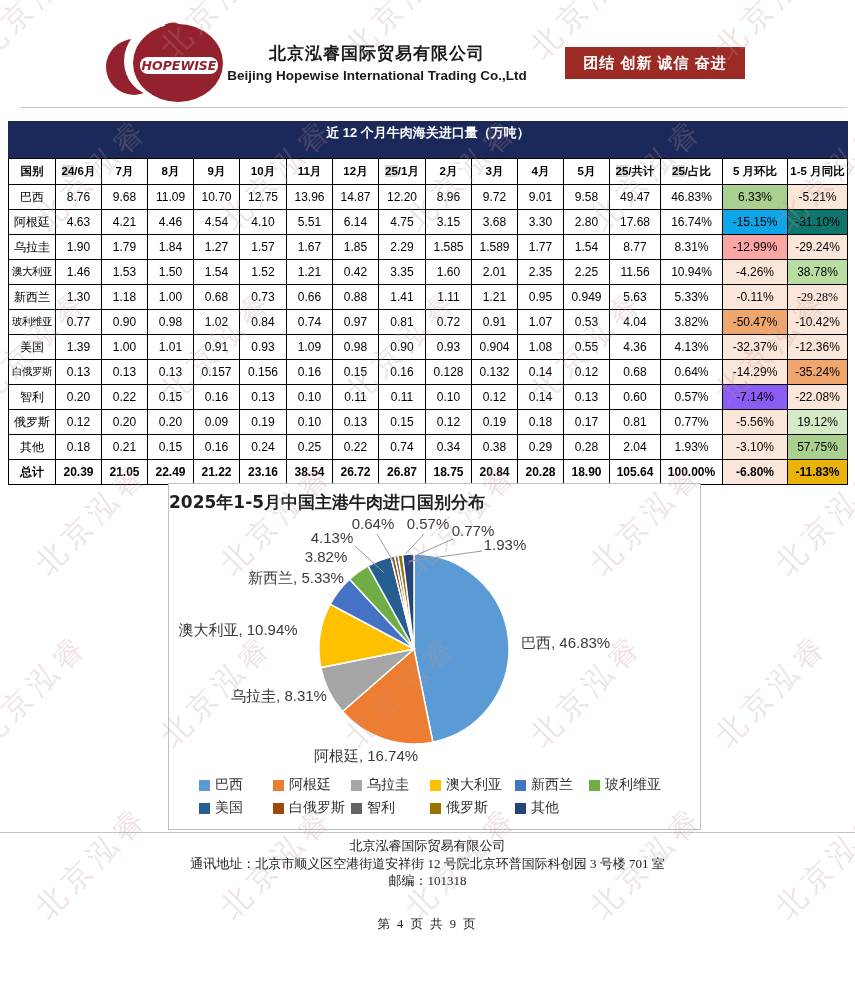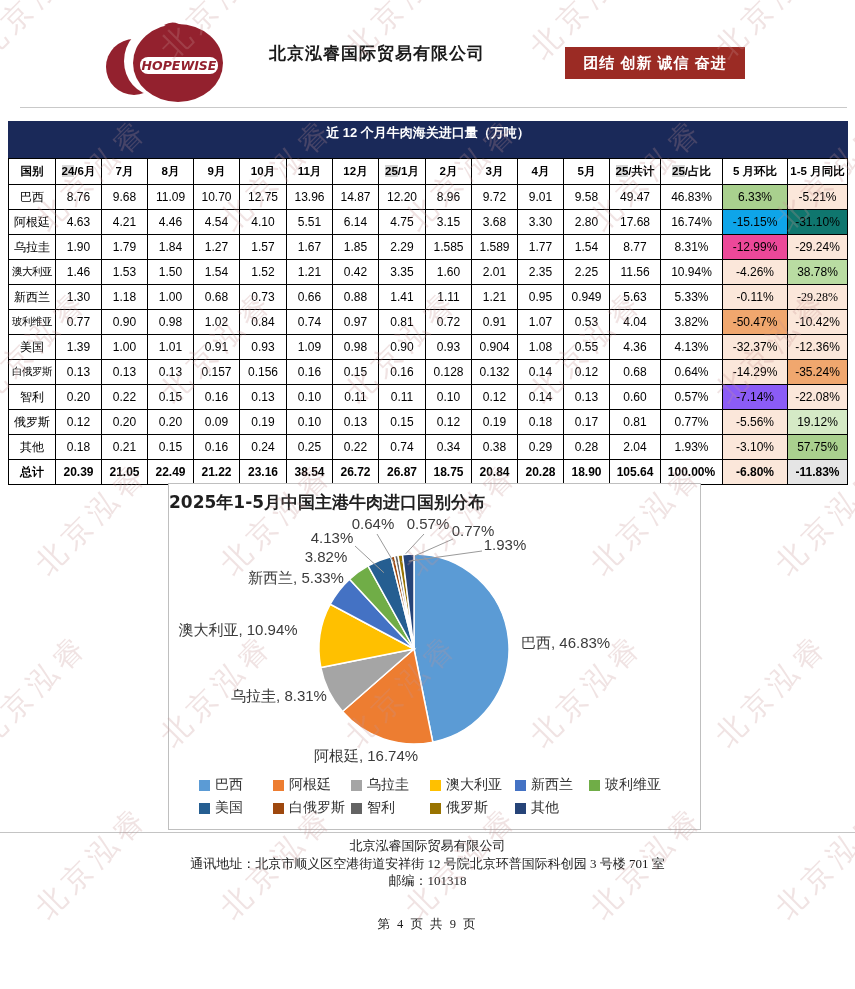--- a/index.html
+++ b/index.html
@@ -59,20 +59,21 @@
       <circle cx="30" cy="46" r="28" fill="#93212E"></circle>
       <ellipse cx="50" cy="40" rx="30" ry="34" fill="#ffffff"></ellipse>
       <ellipse cx="74" cy="42" rx="45" ry="39" fill="#93212E"></ellipse>
       <path d="M60 4 Q70 -2 80 6 L74 12 Z" fill="#93212E"></path>
       <rect x="36" y="36" width="78" height="17" rx="8" fill="#ffffff"></rect>
       <text x="75" y="49" text-anchor="middle" font-family="DejaVu Sans, sans-serif" font-size="12.5" font-weight="bold" font-style="italic" fill="#93212E">HOPEWISE</text>
     </svg>
   </div>
   <div class="names">
     <div class="cn-name">北京泓睿国际贸易有限公司</div>
+    <div class="en-name">Beijing Hopewise International Trading Co.,Ltd</div>
   </div>
   <div class="slogan">团结  创新  诚信  奋进</div>
   <div class="hr1"></div>
 
   <div class="tbl-wrap">
     <div class="tbl-title">近 12 个月牛肉海关进口量（万吨）</div>
     <table class="tbl">
       <colgroup id="tbl-cols">
           <col style="width: 47px;">
           <col style="width: 46px;">
@@ -161,21 +162,21 @@
             <td>1.57</td>
             <td>1.67</td>
             <td>1.85</td>
             <td>2.29</td>
             <td>1.585</td>
             <td>1.589</td>
             <td>1.77</td>
             <td>1.54</td>
             <td>8.77</td>
             <td>8.31%</td>
-            <td style="background: #ec4899;">-12.99%</td>
+            <td style="background: #fca5a5;">-12.99%</td>
             <td style="background: rgb(251, 231, 218);">-29.24%</td>
           </tr>
           <tr>
             <td class="rowname tight">澳大利亚</td>
             <td>1.46</td>
             <td>1.53</td>
             <td>1.50</td>
             <td>1.54</td>
             <td>1.52</td>
             <td>1.21</td>
@@ -333,21 +334,21 @@
             <td>38.54</td>
             <td>26.72</td>
             <td>26.87</td>
             <td>18.75</td>
             <td>20.84</td>
             <td>20.28</td>
             <td>18.90</td>
             <td>105.64</td>
             <td>100.00%</td>
             <td style="background: rgb(251, 231, 218);">-6.80%</td>
-            <td style="background: #e5e5e5;">-11.83%</td>
+            <td style="background: #eab308;">-11.83%</td>
           </tr>
         </tbody>
     </table>
   </div>
 
   <div class="chart-box">
     <div class="chart-title">2025年1-5月中国主港牛肉进口国别分布</div>
     <svg id="pie-svg" viewBox="0 0 533 262">
         <path d="M 245 137 L 245.00 42.00 A 95 95 0 0 1 263.82 230.12 Z" fill="#5B9BD5" stroke="#ffffff" stroke-width="1.5"></path>
         <text x="352" y="136" text-anchor="start" font-size="15" fill="#3b3b3b" font-family="Liberation Sans, DejaVu Sans, sans-serif">巴西, 46.83%</text>

